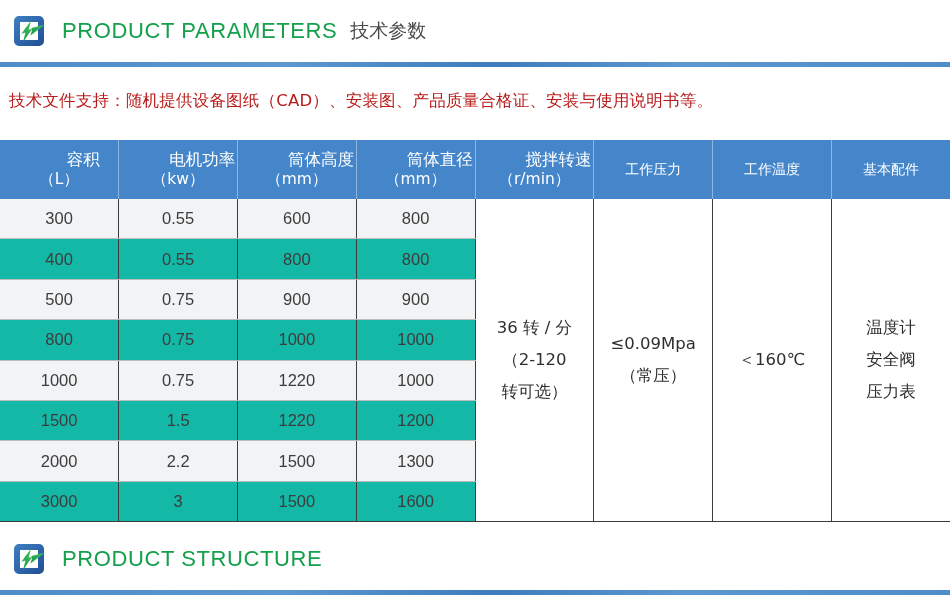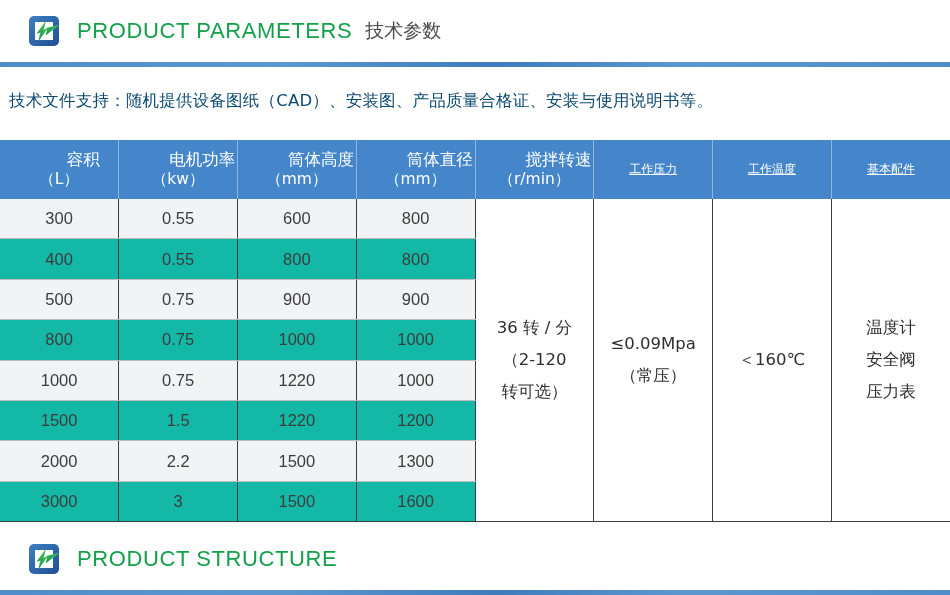--- a/index.html
+++ b/index.html
@@ -27,21 +27,21 @@
     width: 950px;
     height: 67px;
   }
   .section-head.top { top: 0; }
   .section-head.bottom { top: 528px; }
 
   .head-inner {
     display: flex;
     align-items: center;
     height: 62px;
-    padding-left: 24px;
+    padding-left: 9px;
     box-sizing: border-box;
   }
   .brand-logo {
     width: 40px;
     height: 40px;
     position: relative;
     flex: 0 0 auto;
     margin-right: 13px;
   }
   .brand-logo svg { display: block; }
@@ -68,21 +68,21 @@
     height: 5px;
     background: linear-gradient(to right, #4f8cc9 0%, #5d97d0 30%, #3f7cbd 52%, #5d97d0 72%, #4f8cc9 100%);
   }
 
   
   .intro-note {
     position: absolute;
     top: 90px;
     left: 9px;
     font-size: 16.5px;
-    color: #0c4a6e;
+    color: #b91c1c;
     letter-spacing: 0.2px;
     font-family: "DejaVu Sans", "Liberation Sans", sans-serif;
     white-space: nowrap;
   }
 
   
   .spec-table {
     position: absolute;
     top: 140px;
     left: 0;
@@ -109,23 +109,22 @@
     line-height: 1.22;
     margin-left: 48px;
   }
   .th-l2 {
     display: block;
     font-size: 15.5px;
     line-height: 1.22;
   }
   .th-single {
     display: block;
-    font-size: 12px;
+    font-size: 14px;
     line-height: 1.2;
-    text-decoration: underline;
   }
 
   .spec-table td {
     height: 39.4px;
     text-align: center;
     vertical-align: middle;
     border-right: 1px solid #3c3c3c;
     border-bottom: 1px solid #bcbcbc;
     padding: 0;
     font-size: 16.5px;

